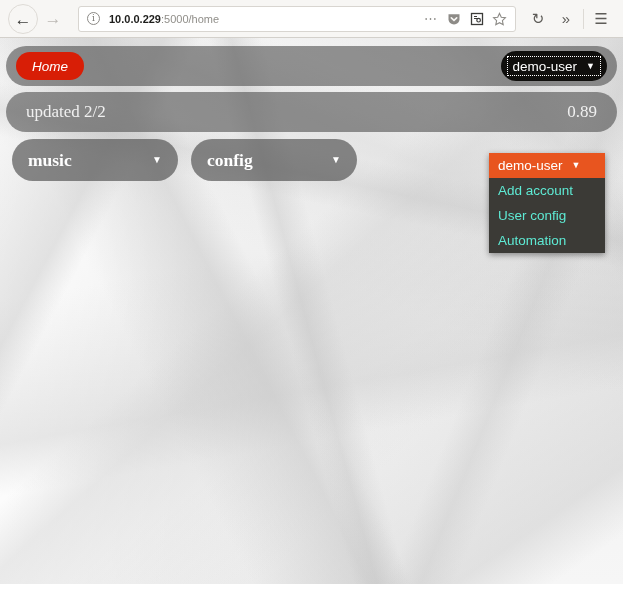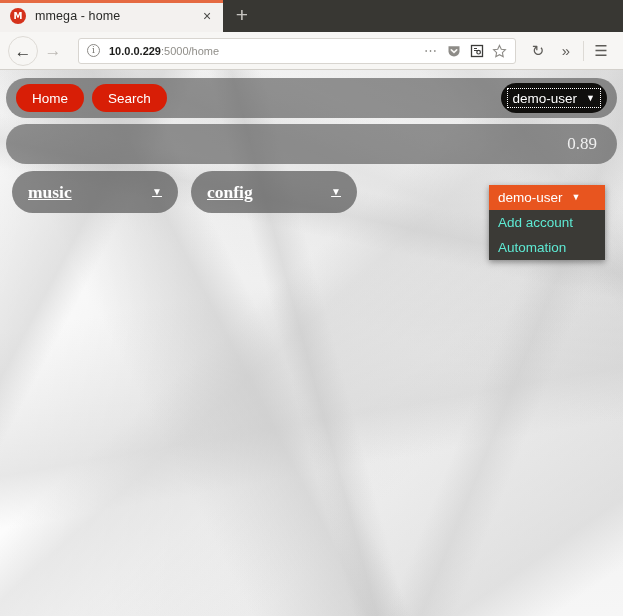--- a/index.html
+++ b/index.html
@@ -254,20 +254,21 @@
     background: #d81e06;
     color: #ffffff;
     border: none;
     border-radius: 20px;
     height: 28px;
     padding: 0 16px;
     font-size: 13.5px;
     font-family: "Liberation Sans", sans-serif;
     margin-right: 8px;
     cursor: pointer;
+    font-style: italic;
   }
 
   .row-nav .spacer { flex: 1 1 auto; }
 
   .user-btn {
     background: #100f0d;
     color: #ffffff;
     border: none;
     border-radius: 20px;
     height: 30px;
@@ -310,21 +311,20 @@
     height: 42px;
     width: 166px;
     display: flex;
     align-items: center;
     padding: 0 16px;
     color: #ffffff;
     font-family: "Liberation Serif", serif;
     font-weight: bold;
     font-size: 17.5px;
     cursor: pointer;
-    text-decoration: underline;
   }
   .select-pill .spacer { flex: 1 1 auto; }
   .select-pill .caret { font-size: 10px; }
 
   
   .dropdown {
     position: absolute;
     left: 489px;
     top: 115px;
     width: 116px;
@@ -349,28 +349,20 @@
     background: #e8551f;
     color: #ffffff;
   }
   .menu-item .caret { font-size: 9px; }
 </style>
 </head>
 <body>
 
 <div id="app">
 
-  <div class="tabstrip">
-    <div class="tab-active">
-      <div class="tab-favicon"></div>
-      <div class="tab-title">mmega - home</div>
-      <div class="tab-close">×</div>
-    </div>
-    <div class="newtab">+</div>
-  </div>
 
   <div class="navbar">
     <div class="nav-btn back">←</div>
     <div class="nav-btn fwd">→</div>
 
     <div class="urlbar">
       <div class="info-icon">i</div>
       <div class="url-text"><span class="url-host">10.0.0.229</span><span class="url-rest">:5000/home</span></div>
       <div class="urlbar-icons">
         <div class="ub-icon">⋯</div>
@@ -403,30 +395,30 @@
     </div>
   </div>
 
   <div class="page">
     <div class="paper"></div>
 
     <div class="content">
 
       <div class="bar row-nav">
         <button class="pill-btn">Home</button>
-        <button class="pill-btn">Search</button>
         <div class="spacer"></div>
         <button class="user-btn">
           <span class="focusring"></span>
           <span>demo-user</span>
           <span class="caret">▼</span>
         </button>
       </div>
 
       <div class="bar row-status">
+        <span>updated 2/2</span>
         <span class="spacer"></span>
         <span>0.89</span>
       </div>
 
       <div class="row-selects">
         <div class="select-pill">
           <span>music</span>
           <span class="spacer"></span>
           <span class="caret">▼</span>
         </div>
@@ -441,18 +433,21 @@
 
     <div class="dropdown">
       <div class="menu-item selected">
         <span>demo-user</span>
         <span class="caret">▼</span>
       </div>
       <div class="menu-item">
         <span>Add account</span>
       </div>
       <div class="menu-item">
+        <span>User config</span>
+      </div>
+      <div class="menu-item">
         <span>Automation</span>
       </div>
     </div>
 
   </div>
 </div>
 
 </body></html>

